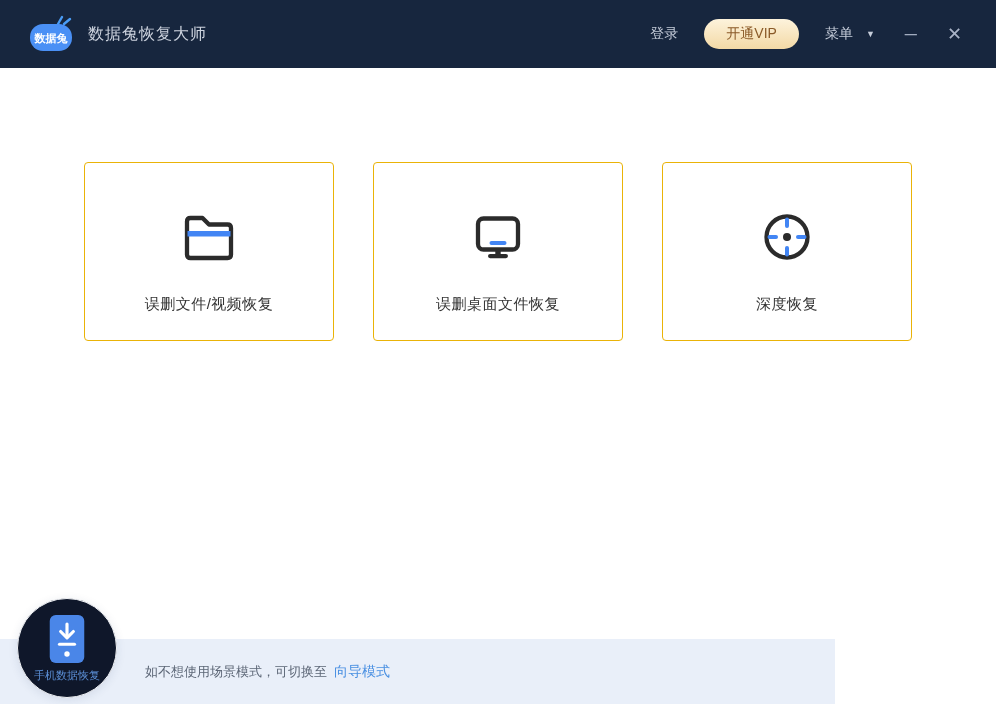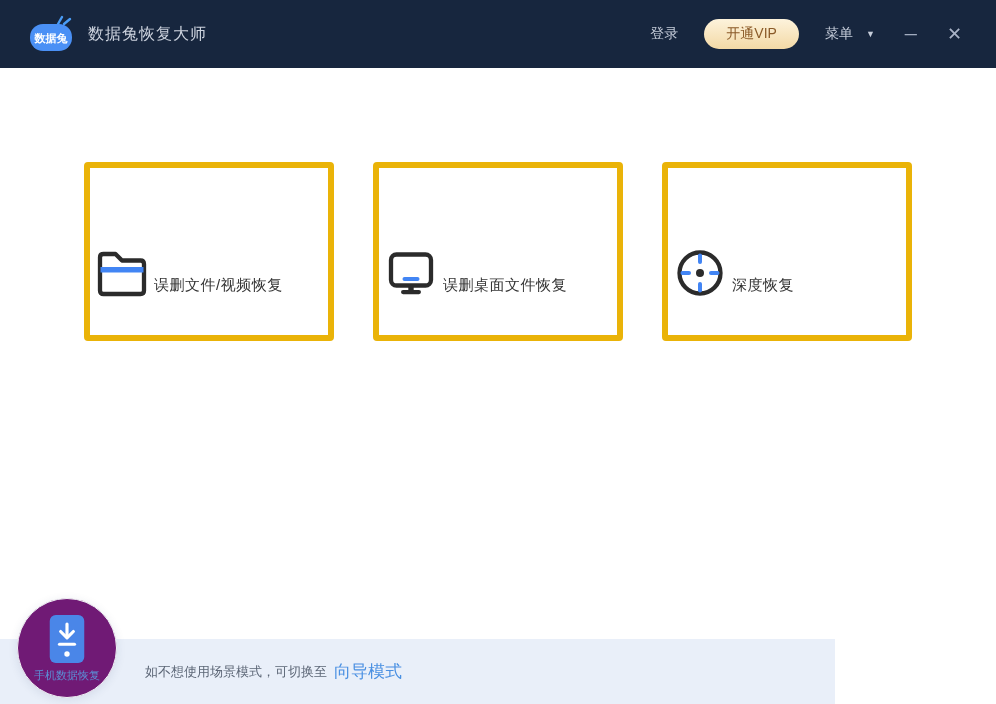--- a/index.html
+++ b/index.html
@@ -68,24 +68,24 @@
     width: 828px;
     margin: 94px auto 0 auto;
     display: grid;
     grid-template-columns: repeat(3, 250px);
     grid-auto-rows: 179px;
     column-gap: 39px;
     row-gap: 32px;
   }
   .card {
     background: #ffffff;
-    border: 6px solid #eab308;
+    border: 1px solid #eab308;
     border-radius: 4px;
     display: flex;
-    flex-direction: row;
+    flex-direction: column;
     align-items: center;
     padding-top: 42px;
     cursor: pointer;
   }
   .card-icon { width: 64px; height: 64px; }
   .card-icon svg { width: 64px; height: 64px; display: block; }
   .card-label {
     margin-top: 26px;
     font-size: 15px;
     color: #333333;
@@ -97,32 +97,32 @@
     position: absolute;
     left: 0; bottom: 0;
     width: 835px; height: 65px;
     background: #e9eff9;
     display: flex;
     align-items: center;
     padding-left: 145px;
   }
   .footer-hint { font-size: 13px; color: #5c6676; }
   .footer-link {
-    font-size: 17px;
+    font-size: 14px;
     color: #4a90e2;
     margin-left: 7px;
     cursor: pointer;
     text-decoration: none;
     font-family: Liberation Serif, serif;
   }
   .phone-badge {
     position: absolute;
     left: 17px; top: 598px;
     width: 100px; height: 100px;
-    background: #701a75;
+    background: #0f172a;
     border: 1px solid #f1f3f6;
     border-radius: 50%;
     box-shadow: 0 2px 10px rgba(40,60,100,0.10);
     display: flex;
     flex-direction: column;
     align-items: center;
     justify-content: center;
     cursor: pointer;
     z-index: 5;
   }

